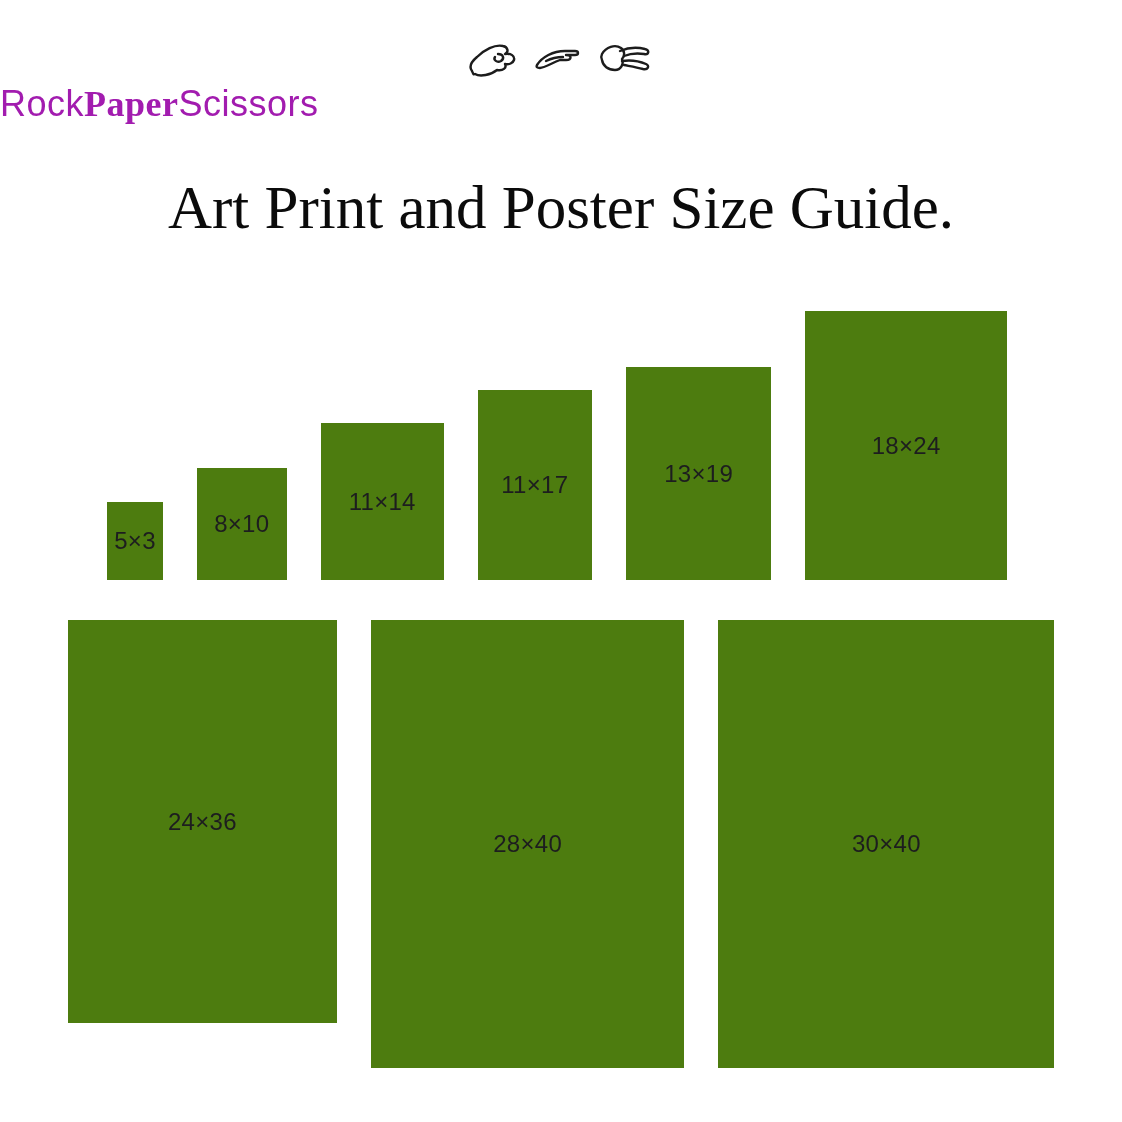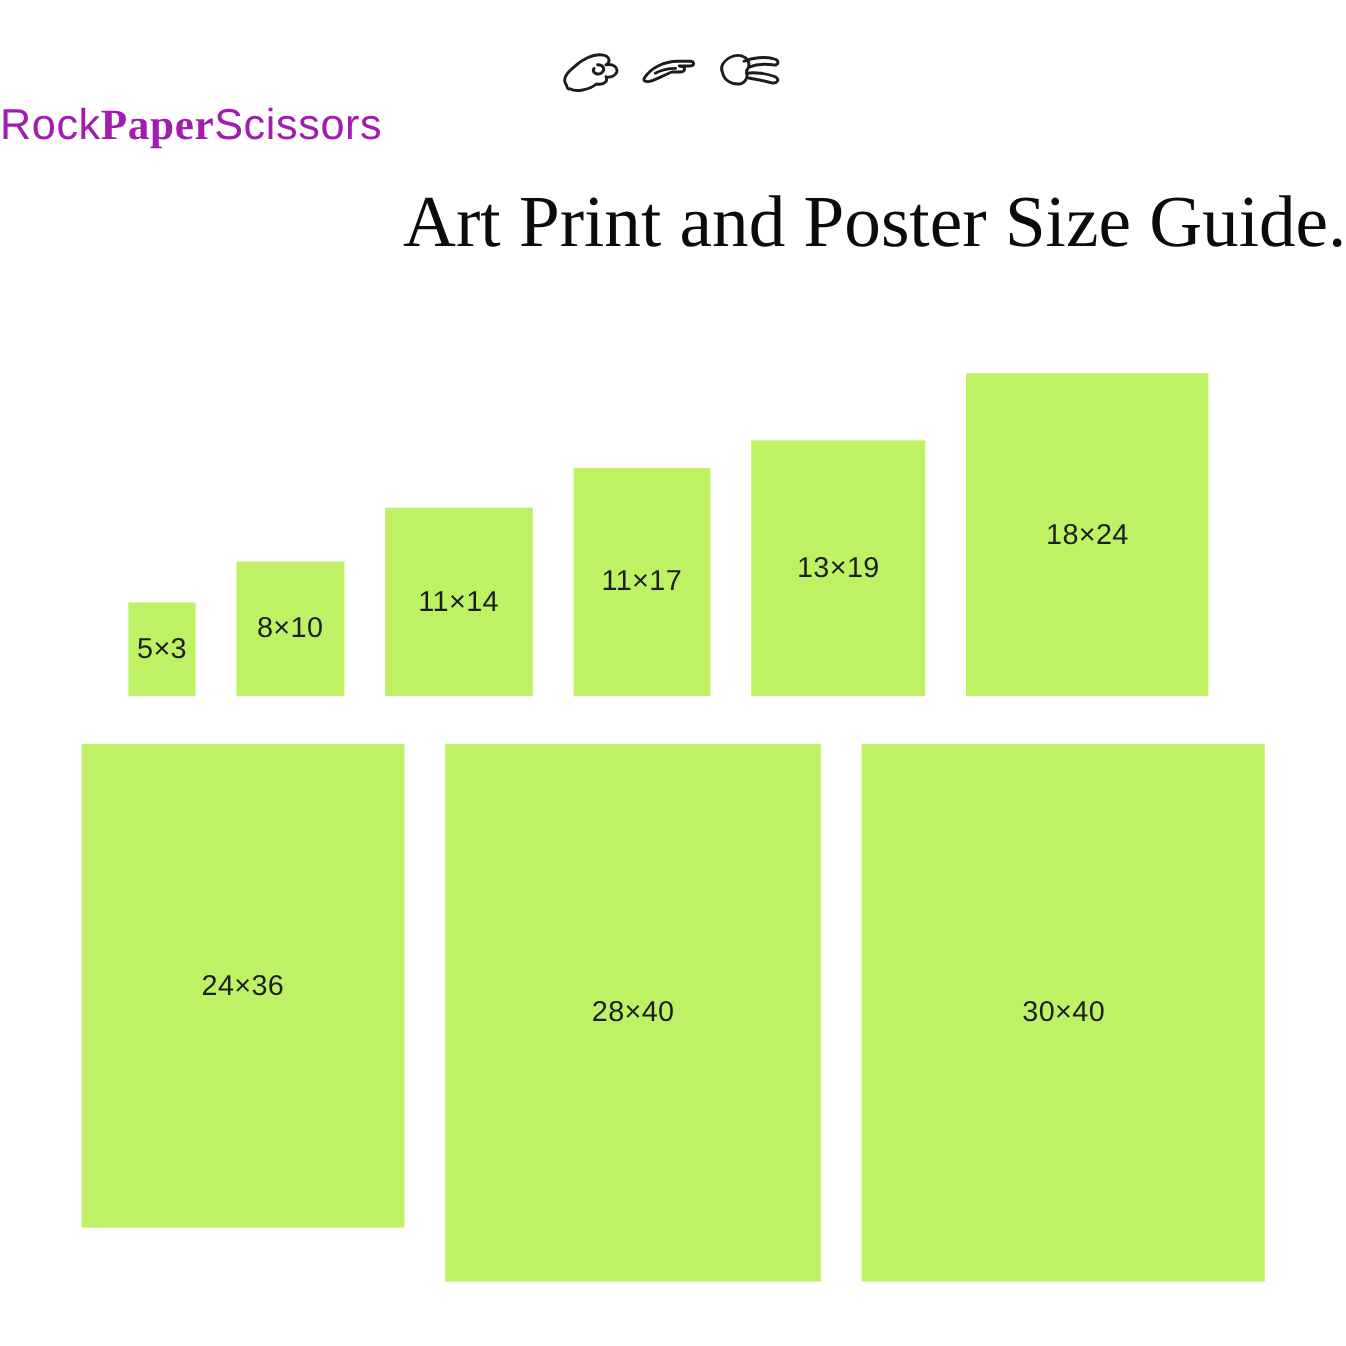--- a/index.html
+++ b/index.html
@@ -24,22 +24,22 @@
     text-align:left;
     font-size:36px;line-height:42px;
     color:#a21caf;
     letter-spacing:0.5px;
     white-space:nowrap;
   }
   .wm-sans{font-family:"Liberation Sans",sans-serif;font-weight:300;}
   .wm-serif{font-family:"Liberation Serif",serif;font-weight:700;}
   
   .title{
-    position:absolute;top:152px;left:0;width:100%;
-    text-align:right;
+    position:absolute;top:174px;left:0;width:100%;
+    text-align:center;
     font-family:"Liberation Serif",serif;
     font-weight:400;
     font-size:61px;line-height:67px;
     color:#0b0b0b;
     white-space:nowrap;
   }
   .subtitle{
     position:absolute;top:227px;left:0;width:100%;
     text-align:center;
     font-family:"Liberation Serif",serif;
@@ -58,21 +58,21 @@
     top:311px;           
     height:269px;
     align-items:flex-end;
   }
   .size-row.large-sizes{
     left:68px;
     top:620px;
     align-items:flex-start;
   }
   .size-box{
-    background:#bef264;
+    background:#4d7c0f;
     display:flex;align-items:center;justify-content:center;
     box-sizing:border-box;
     flex:0 0 auto;
   }
   .size-box span{
     font-family:"Liberation Sans",sans-serif;
     font-size:24px;
     color:#1d1d1f;
     letter-spacing:0.3px;
     white-space:nowrap;

